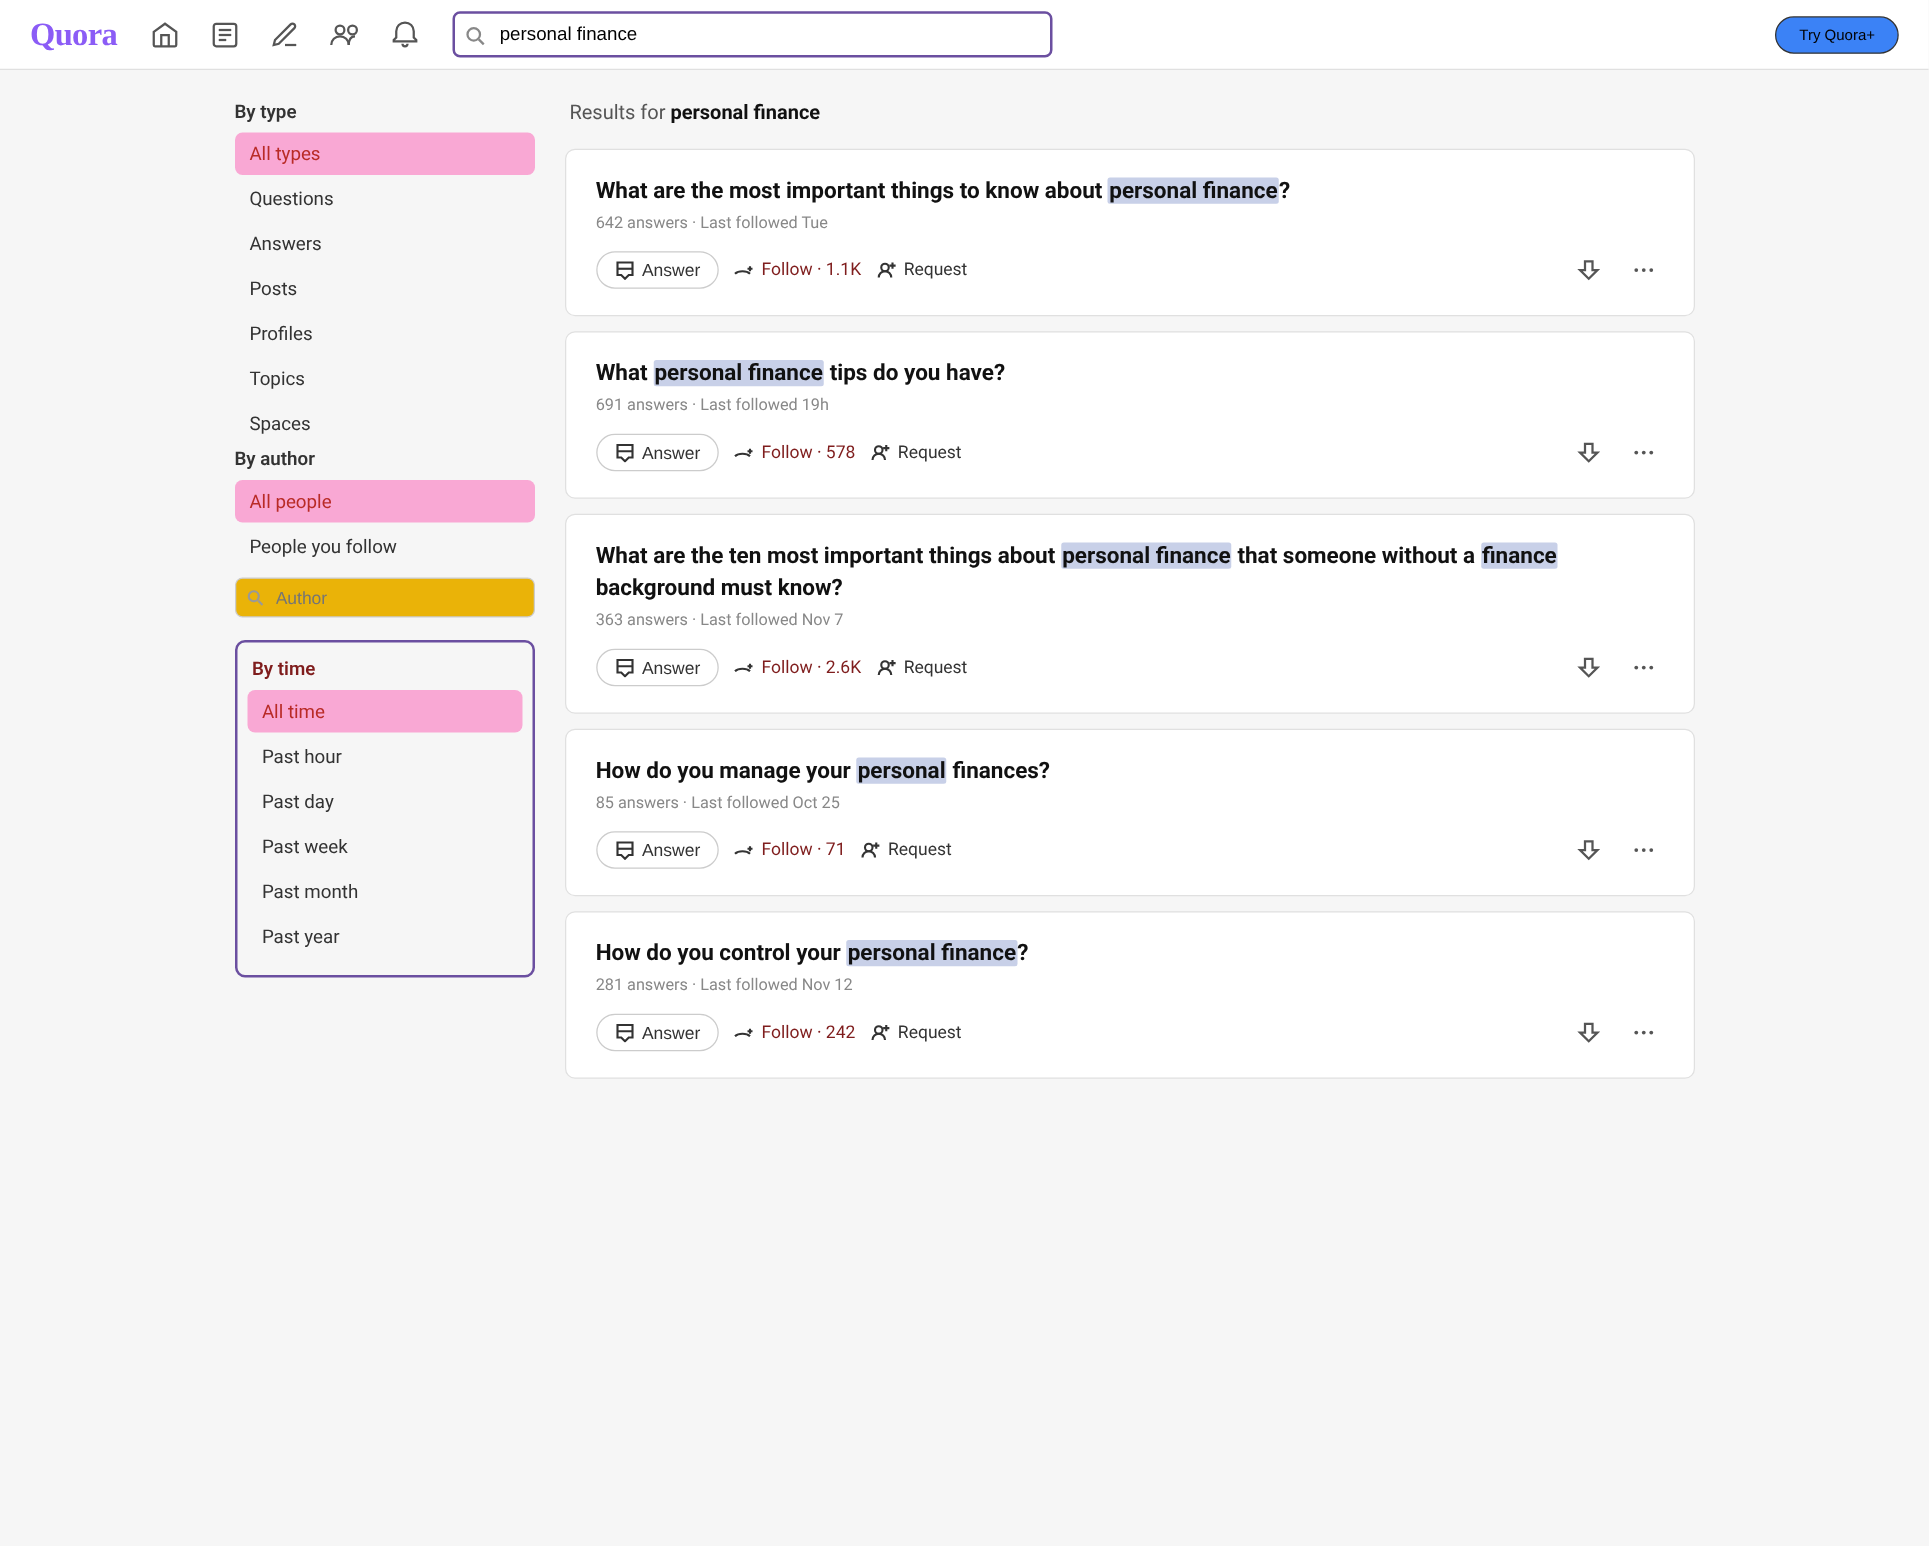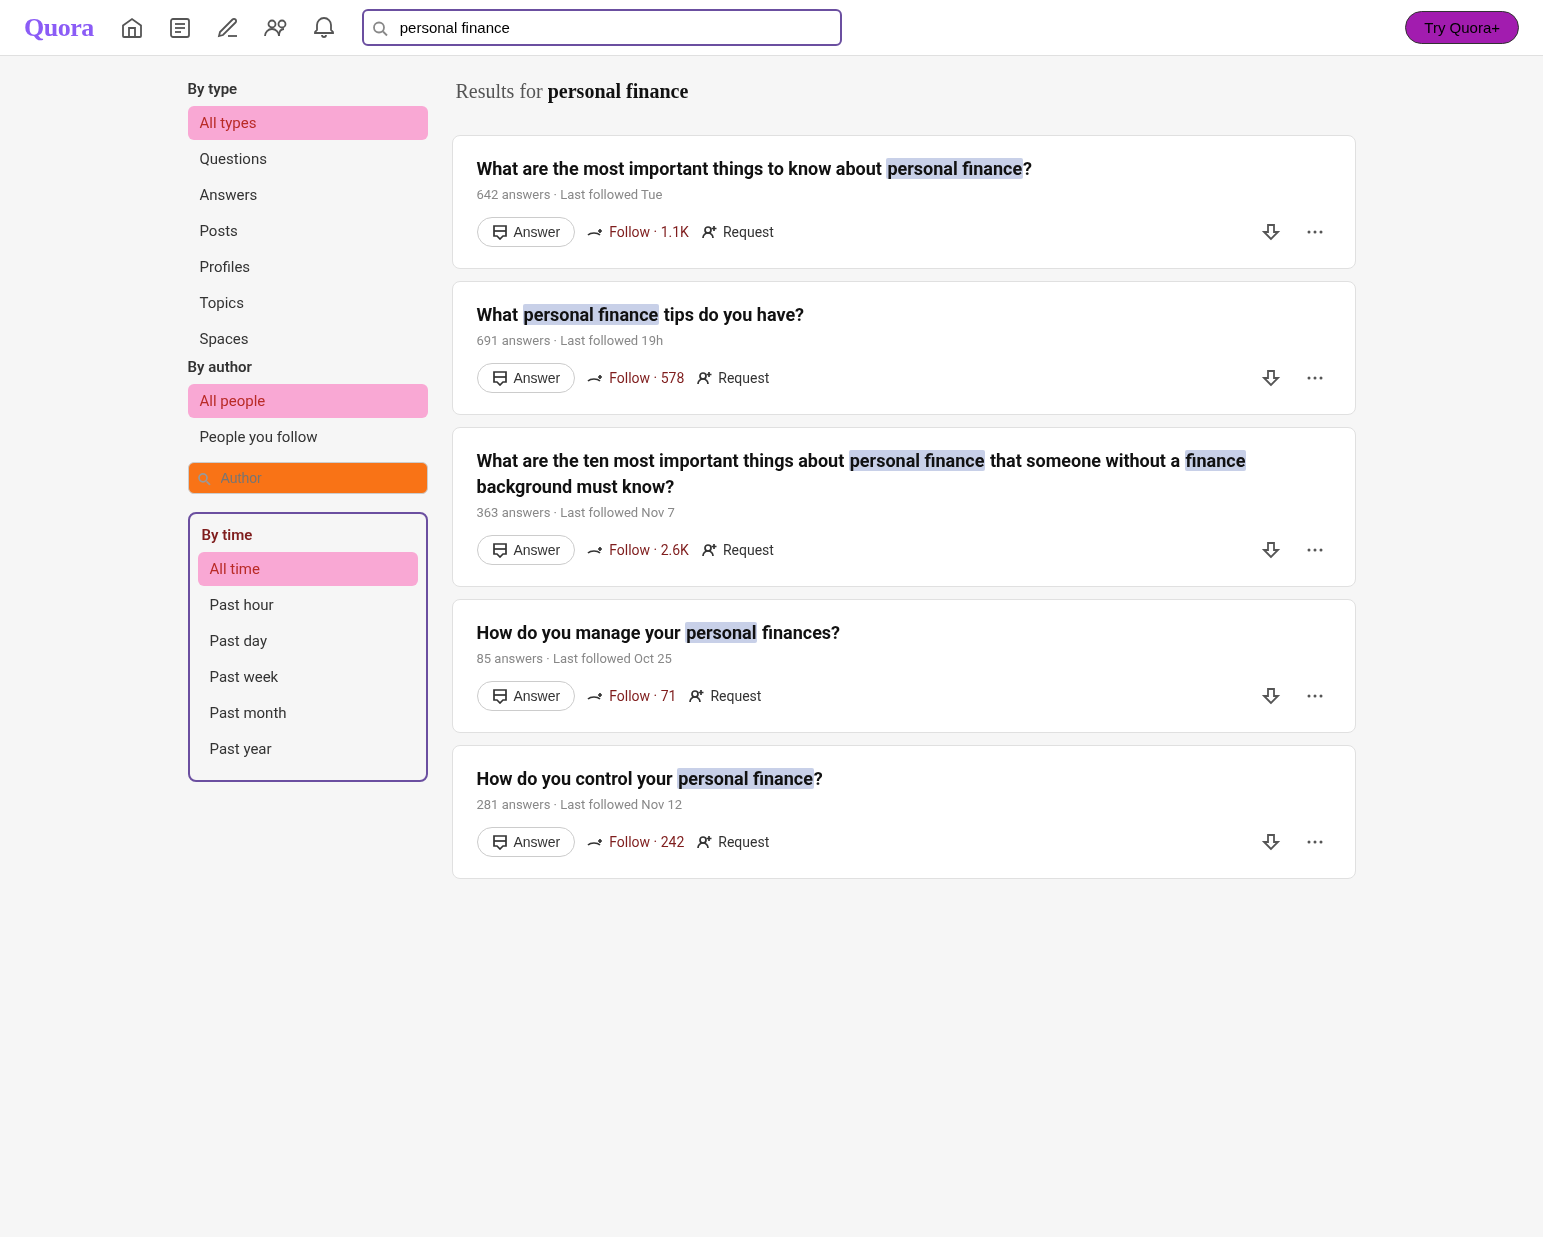--- a/index.html
+++ b/index.html
@@ -59,22 +59,22 @@
       top: 50%;
       transform: translateY(-50%);
       color: #888;
       font-size: 16px;
     }
     .try-quora-btn {
       margin-left: auto;
       border: 1.5px solid #333;
       border-radius: 20px;
       padding: 7px 18px;
-      background: #a21caf;
-      font-size: 15px;
+      background: #3b82f6;
+      font-size: 12px;
       cursor: pointer;
       white-space: nowrap;
       flex-shrink: 0;
     }
 
     
     .main-layout {
       display: flex;
       max-width: 1200px;
       margin: 0 auto;
@@ -127,42 +127,41 @@
       position: relative;
       margin: 8px 0;
     }
     .author-search input {
       width: 100%;
       border: 1px solid #ccc;
       border-radius: 6px;
       padding: 7px 12px 7px 32px;
       font-size: 14px;
       outline: none;
-      background: #f97316;
+      background: #eab308;
     }
     .author-search-icon {
       position: absolute;
       left: 9px;
       top: 50%;
       transform: translateY(-50%);
       color: #999;
       font-size: 14px;
     }
 
     
     .results-area {
       flex: 1;
       min-width: 0;
     }
     .results-header {
-      font-size: 20px;
+      font-size: 16px;
       color: #555;
-      margin-bottom: 32px;
+      margin-bottom: 20px;
       padding: 0 4px;
-      font-family: Liberation Serif, serif;
     }
     .results-header strong {
       color: #111;
       font-weight: 700;
     }
     .result-card {
       background: #fff;
       border: 1px solid #e0e0e0;
       border-radius: 8px;
       padding: 20px 24px;

